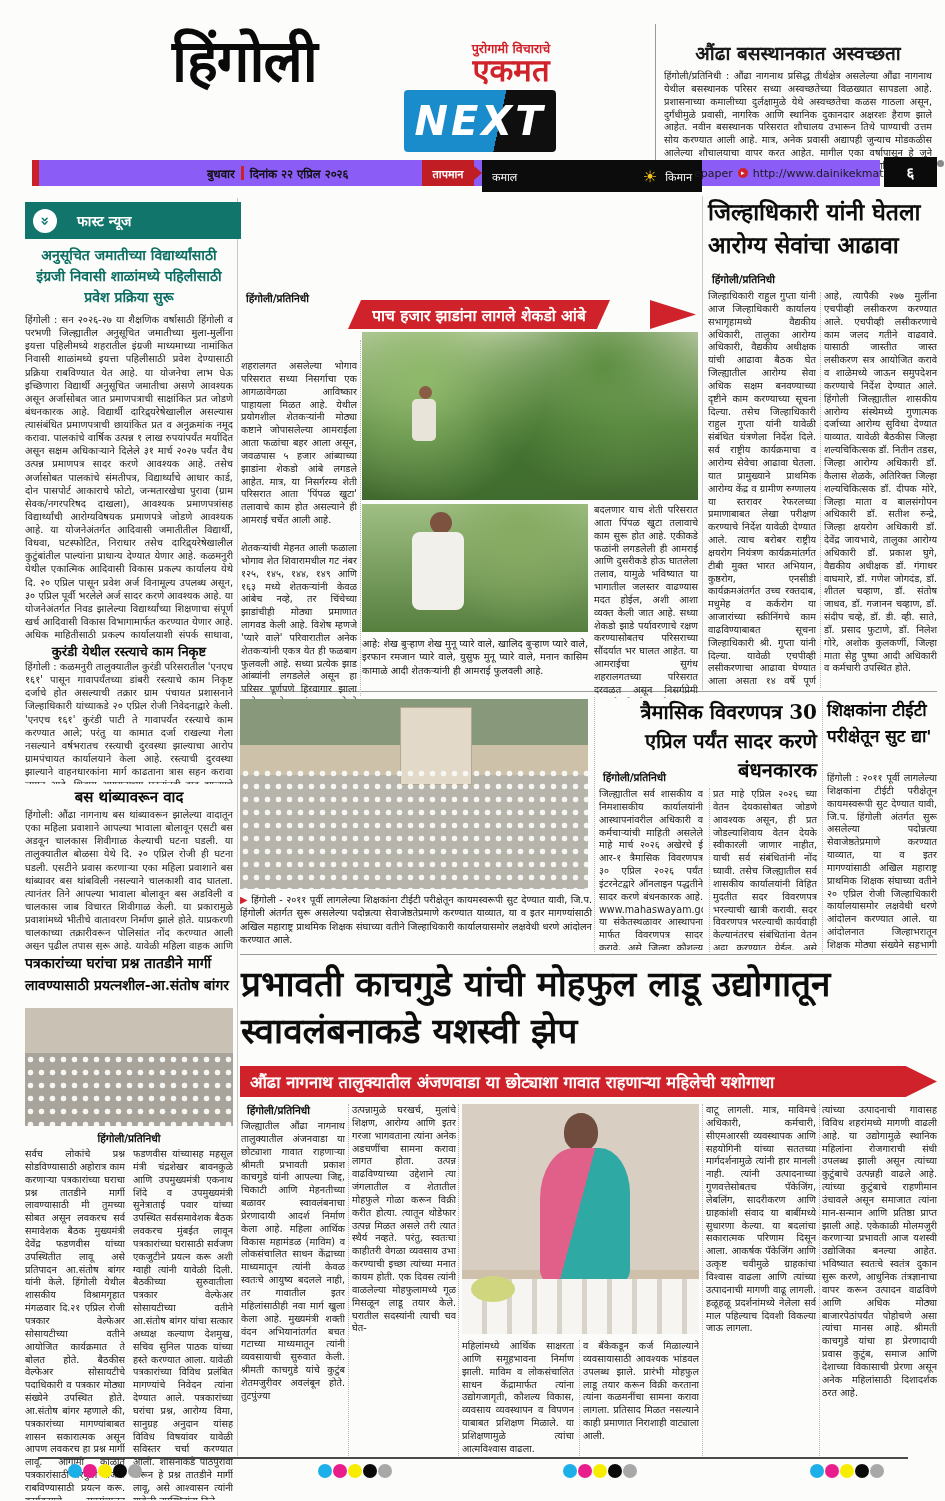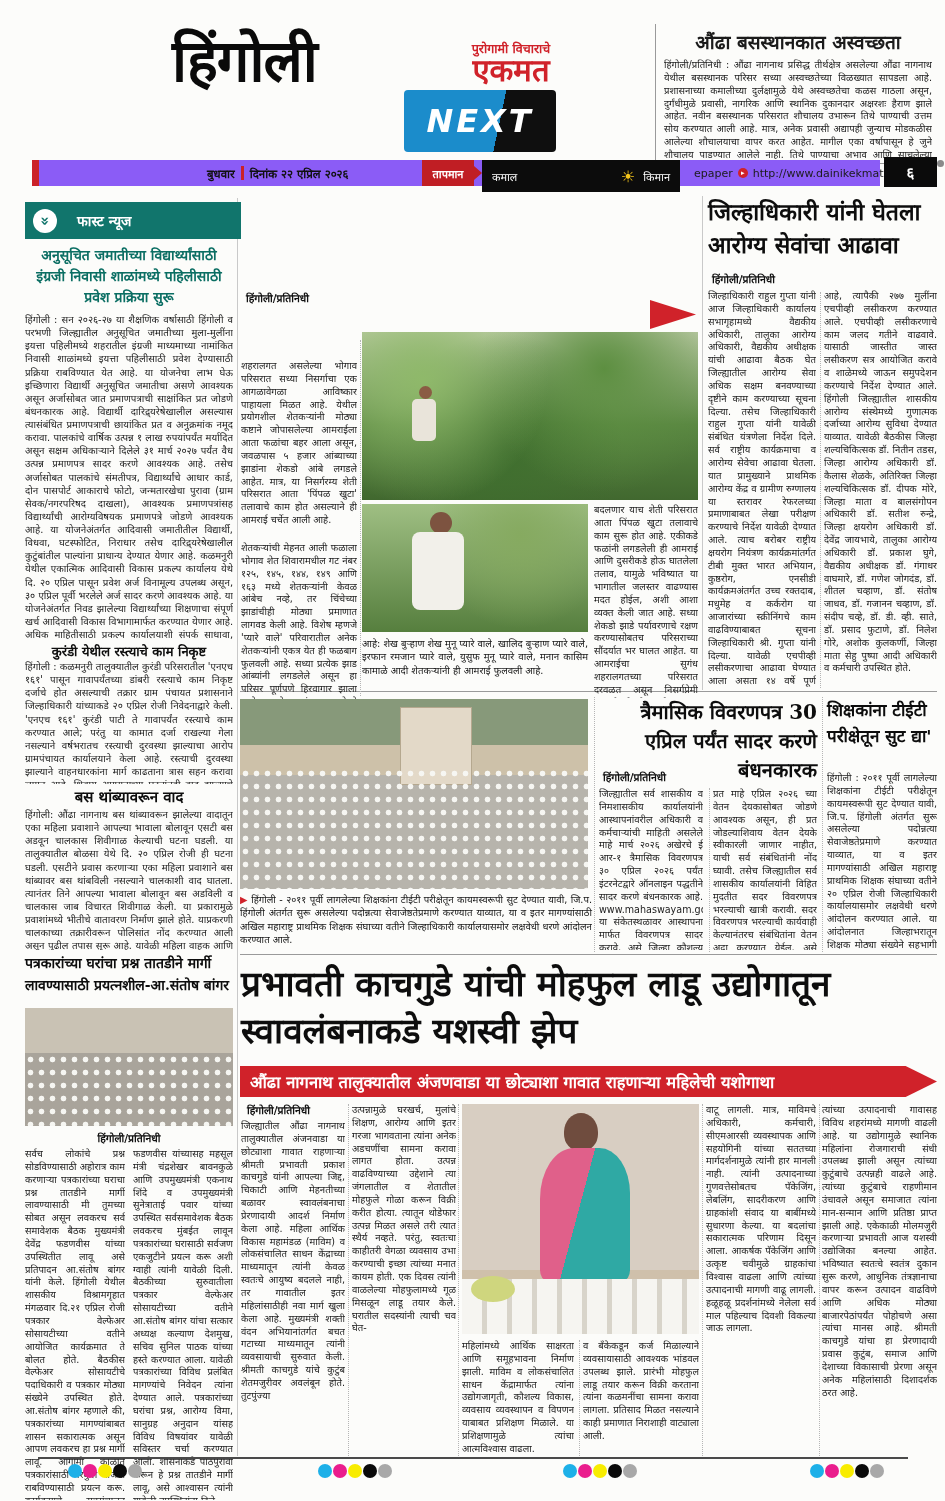--- a/index.html
+++ b/index.html
@@ -15,25 +15,25 @@
   .hrule{height:1px;background:#9a9a9a;}
   .caption{font-size:9.7px;line-height:1.38;text-align:justify;font-weight:500;color:#161616;}
   .dot{width:14px;height:14px;border-radius:50%;display:inline-block;margin-right:1px;}
   .dotgroup{display:inline-flex;}
   
   #mast-title{font-size:58px;font-weight:bold;line-height:1.0;color:#0a0a0a;letter-spacing:-1px;}
   #brand-tag{font-size:12.5px;font-weight:bold;color:#d0222a;text-align:center;}
   #brand{font-size:31px;font-weight:bold;color:#d0222a;text-align:center;line-height:1.0;}
   #next-logo{background:linear-gradient(102deg,#1b8ccb 0 62%,#0f0f0f 62%);border-radius:4px;
              display:flex;align-items:center;justify-content:center;color:#fff;
-             font-weight:bold;font-style:italic;font-size:32px;letter-spacing:3px;}
+             font-weight:bold;font-style:italic;font-size:40px;letter-spacing:3px;}
   
   #aundha{border-left:1px solid #9a9a9a;border-bottom:1px solid #9a9a9a;padding:3px 8px 6px 8px;}
   #aundha:after{content:"";position:absolute;right:-4px;bottom:-4px;width:7px;height:7px;border-radius:50%;background:#8a8a8a;}
-  #aundha h2{margin:2px 0 4px 0;font-size:19px;text-align:center;}
+  #aundha h2{margin:13px 0 4px 0;font-size:19px;text-align:center;}
   
   #dateband{background:#8b5cf6;display:flex;align-items:center;}
   #dateband .redbar{width:7px;height:100%;background:#cb2128;}
   .bandtxt{font-size:11.5px;font-weight:bold;color:#101010;}
   #tempbox{background:#c01e24;color:#fff;font-size:11px;font-weight:bold;display:flex;align-items:center;justify-content:center;}
   #blackbox{background:#0c0c0c;color:#fff;font-size:11px;display:flex;align-items:center;}
   #pagebox{background:#0b0b0b;color:#fff;font-size:15px;font-weight:bold;display:flex;align-items:center;justify-content:center;}
   .sun{color:#f5c51a;font-size:16px;}
   .epaper-ic{width:10px;height:10px;border-radius:50%;background:#d0222a;color:#fff;font-size:7px;
              display:inline-flex;align-items:center;justify-content:center;}
@@ -88,21 +88,21 @@
 
   <div class="abs" id="dateband" style="left:32px;top:160px;width:848px;height:26px;">
     <div class="redbar"></div>
     <div style="margin-left:168px;display:flex;align-items:center;gap:6px;">
       <span class="bandtxt">बुधवार</span>
       <span style="width:3px;height:14px;background:#cb2128;display:inline-block;"></span>
       <span class="bandtxt">दिनांक २२ एप्रिल २०२६</span>
     </div>
     <div class="abs" id="tempbox" style="left:390px;top:0;width:52px;height:26px;">तापमान</div>
     <span class="abs" style="left:442px;top:6px;width:0;height:0;border-left:8px solid #c01e24;border-top:7px solid transparent;border-bottom:7px solid transparent;"></span>
-    <div class="abs" id="blackbox" style="left:450px;top:0;width:198px;height:26px;padding:16px 10px;box-sizing:border-box;">
+    <div class="abs" id="blackbox" style="left:450px;top:0;width:220px;height:26px;padding:16px 10px;box-sizing:border-box;">
       <span>कमाल</span>
       <span class="sun" style="margin:0 8px 0 auto;">☀</span>
       <span>किमान</span>
     </div>
     <div class="abs" style="left:662px;top:0;height:26px;display:flex;align-items:center;gap:5px;font-size:11px;">
       <span>epaper</span>
       <span class="epaper-ic">▸</span>
       <span>http://www.dainikekmat.com</span>
     </div>
   </div>
@@ -133,20 +133,21 @@
 
   <div class="abs hl serif" style="left:25px;top:953px;width:208px;font-size:14px;line-height:1.55;">पत्रकारांच्या घरांचा प्रश्न तातडीने मार्गी लावण्यासाठी प्रयत्नशील-आ.संतोष बांगर</div>
   <div class="abs ph" id="ph-press" style="left:25px;top:1008px;width:208px;height:118px;">
     <div class="crowd" style="height:62%;"></div>
   </div>
   <div class="abs byline" style="left:25px;top:1131px;width:208px;text-align:center;">हिंगोली/प्रतिनिधी</div>
   <div class="abs btext" style="left:25px;top:1148px;width:100px;height:352px;">सर्वच लोकांचे प्रश्न सोडविण्यासाठी अहोरात्र काम करणाऱ्या पत्रकारांच्या घराचा प्रश्न तातडीने मार्गी लावण्यासाठी मी तुमच्या सोबत असून लवकरच सर्व समावेशक बैठक मुख्यमंत्री देवेंद्र फडणवीस यांच्या उपस्थितीत लावू असे प्रतिपादन आ.संतोष बांगर यांनी केले. हिंगोली येथील शासकीय विश्रामगृहात मंगळवार दि.२१ एप्रिल रोजी पत्रकार वेल्फेअर सोसायटीच्या वतीने आयोजित कार्यक्रमात ते बोलत होते. बैठकीस वेल्फेअर सोसायटीचे पदाधिकारी व पत्रकार मोठ्या संख्येने उपस्थित होते. आ.संतोष बांगर म्हणाले की, पत्रकारांच्या मागण्यांबाबत शासन सकारात्मक असून आपण लवकरच हा प्रश्न मार्गी लावू. आगामी काळात पत्रकारांसाठी घरकुल योजना राबविण्यासाठी प्रयत्न करू. कार्यक्रमाचे सूत्रसंचालन प्रकाश इंगोले यांनी केले तर आभार सुनिल पाठक यांनी मानले. यावेळी शहरातील प्रिंट मीडिया, इलेक्ट्रॉनिक मीडिया, सोशल माध्यम मीडियाचे प्रतिनिधी व प्रेस फोटोग्राफर मोठ्या संख्येने उपस्थित होते. मात्र, अनेकांची निवेदने यावेळी देण्यात आली.</div>
   <div class="abs btext" style="left:133px;top:1148px;width:100px;height:352px;">फडणवीस यांच्यासह महसूल मंत्री चंद्रशेखर बावनकुळे आणि उपमुख्यमंत्री एकनाथ शिंदे व उपमुख्यमंत्री सुनेत्राताई पवार यांच्या उपस्थित सर्वसमावेशक बैठक लवकरच मुंबईत लावून पत्रकारांच्या घरासाठी सर्वजण एकजुटीने प्रयत्न करू अशी ग्वाही त्यांनी यावेळी दिली. बैठकीच्या सुरुवातीला पत्रकार वेल्फेअर सोसायटीच्या वतीने आ.संतोष बांगर यांचा सत्कार अध्यक्ष कल्याण देशमुख, सचिव सुनिल पाठक यांच्या हस्ते करण्यात आला. यावेळी पत्रकारांच्या विविध प्रलंबित मागण्यांचे निवेदन त्यांना देण्यात आले. पत्रकारांच्या घरांचा प्रश्न, आरोग्य विमा, सानुग्रह अनुदान यांसह विविध विषयांवर यावेळी सविस्तर चर्चा करण्यात आली. शासनाकडे पाठपुरावा करून हे प्रश्न तातडीने मार्गी लावू, असे आश्वासन त्यांनी यावेळी उपस्थितांना दिले.</div>
 
   <div class="abs byline" style="left:246px;top:291px;">हिंगोली/प्रतिनिधी</div>
+  <div class="abs redbanner serif" style="left:348px;top:300px;width:262px;height:29px;justify-content:center;font-size:15.5px;clip-path:polygon(5% 0,100% 0,95% 100%,0 100%);">पाच हजार झाडांना लागले शेकडो आंबे</div>
   <div class="abs tip" style="left:650px;top:300px;width:46px;height:29px;clip-path:polygon(0 0,100% 50%,0 100%);"></div>
   <div class="abs" style="left:241px;top:336px;width:116px;height:364px;margin-top:24px;">
     <div class="btext" style="height:178px;">शहरालगत असलेल्या भोगाव परिसरात सध्या निसर्गाचा एक आगळावेगळा आविष्कार पाहायला मिळत आहे. येथील प्रयोगशील शेतकऱ्यांनी मोठ्या कष्टाने जोपासलेल्या आमराईला आता फळांचा बहर आला असून, जवळपास ५ हजार आंब्याच्या झाडांना शेकडो आंबे लगडले आहेत. मात्र, या निसर्गरम्य शेती परिसरात आता 'पिंपळ खुटा' तलावाचे काम होत असल्याने ही आमराई चर्चेत आली आहे.</div>
     <div class="btext" style="height:182px;margin-top:4px;">शेतकऱ्यांची मेहनत आली फळाला भोगाव शेत शिवारामधील गट नंबर १२५, १४५, १४४, १४९ आणि १६३ मध्ये शेतकऱ्यांनी केवळ आंबेच नव्हे, तर चिंचेच्या झाडांचीही मोठ्या प्रमाणात लागवड केली आहे. विशेष म्हणजे 'प्यारे वाले' परिवारातील अनेक शेतकऱ्यांनी एकत्र येत ही फळबाग फुलवली आहे. सध्या प्रत्येक झाड आंब्यांनी लगडलेले असून हा परिसर पूर्णपणे हिरवागार झाला आहे. या शेतकऱ्यांच्या कष्टाचे हे यश या आमराईमध्ये खालील शेतकऱ्यांनी विशेष परिश्रम घेतले असून त्यांच्या नावाचा उल्लेख परिसरात अभिमानाने केला जात</div>
   </div>
   <div class="abs ph" id="ph-mango" style="left:362px;top:332px;width:336px;height:168px;">
     <div class="man-head"></div>
     <div class="man-body"></div>
   </div>
   <div class="abs ph" id="ph-man" style="left:362px;top:504px;width:226px;height:128px;">

